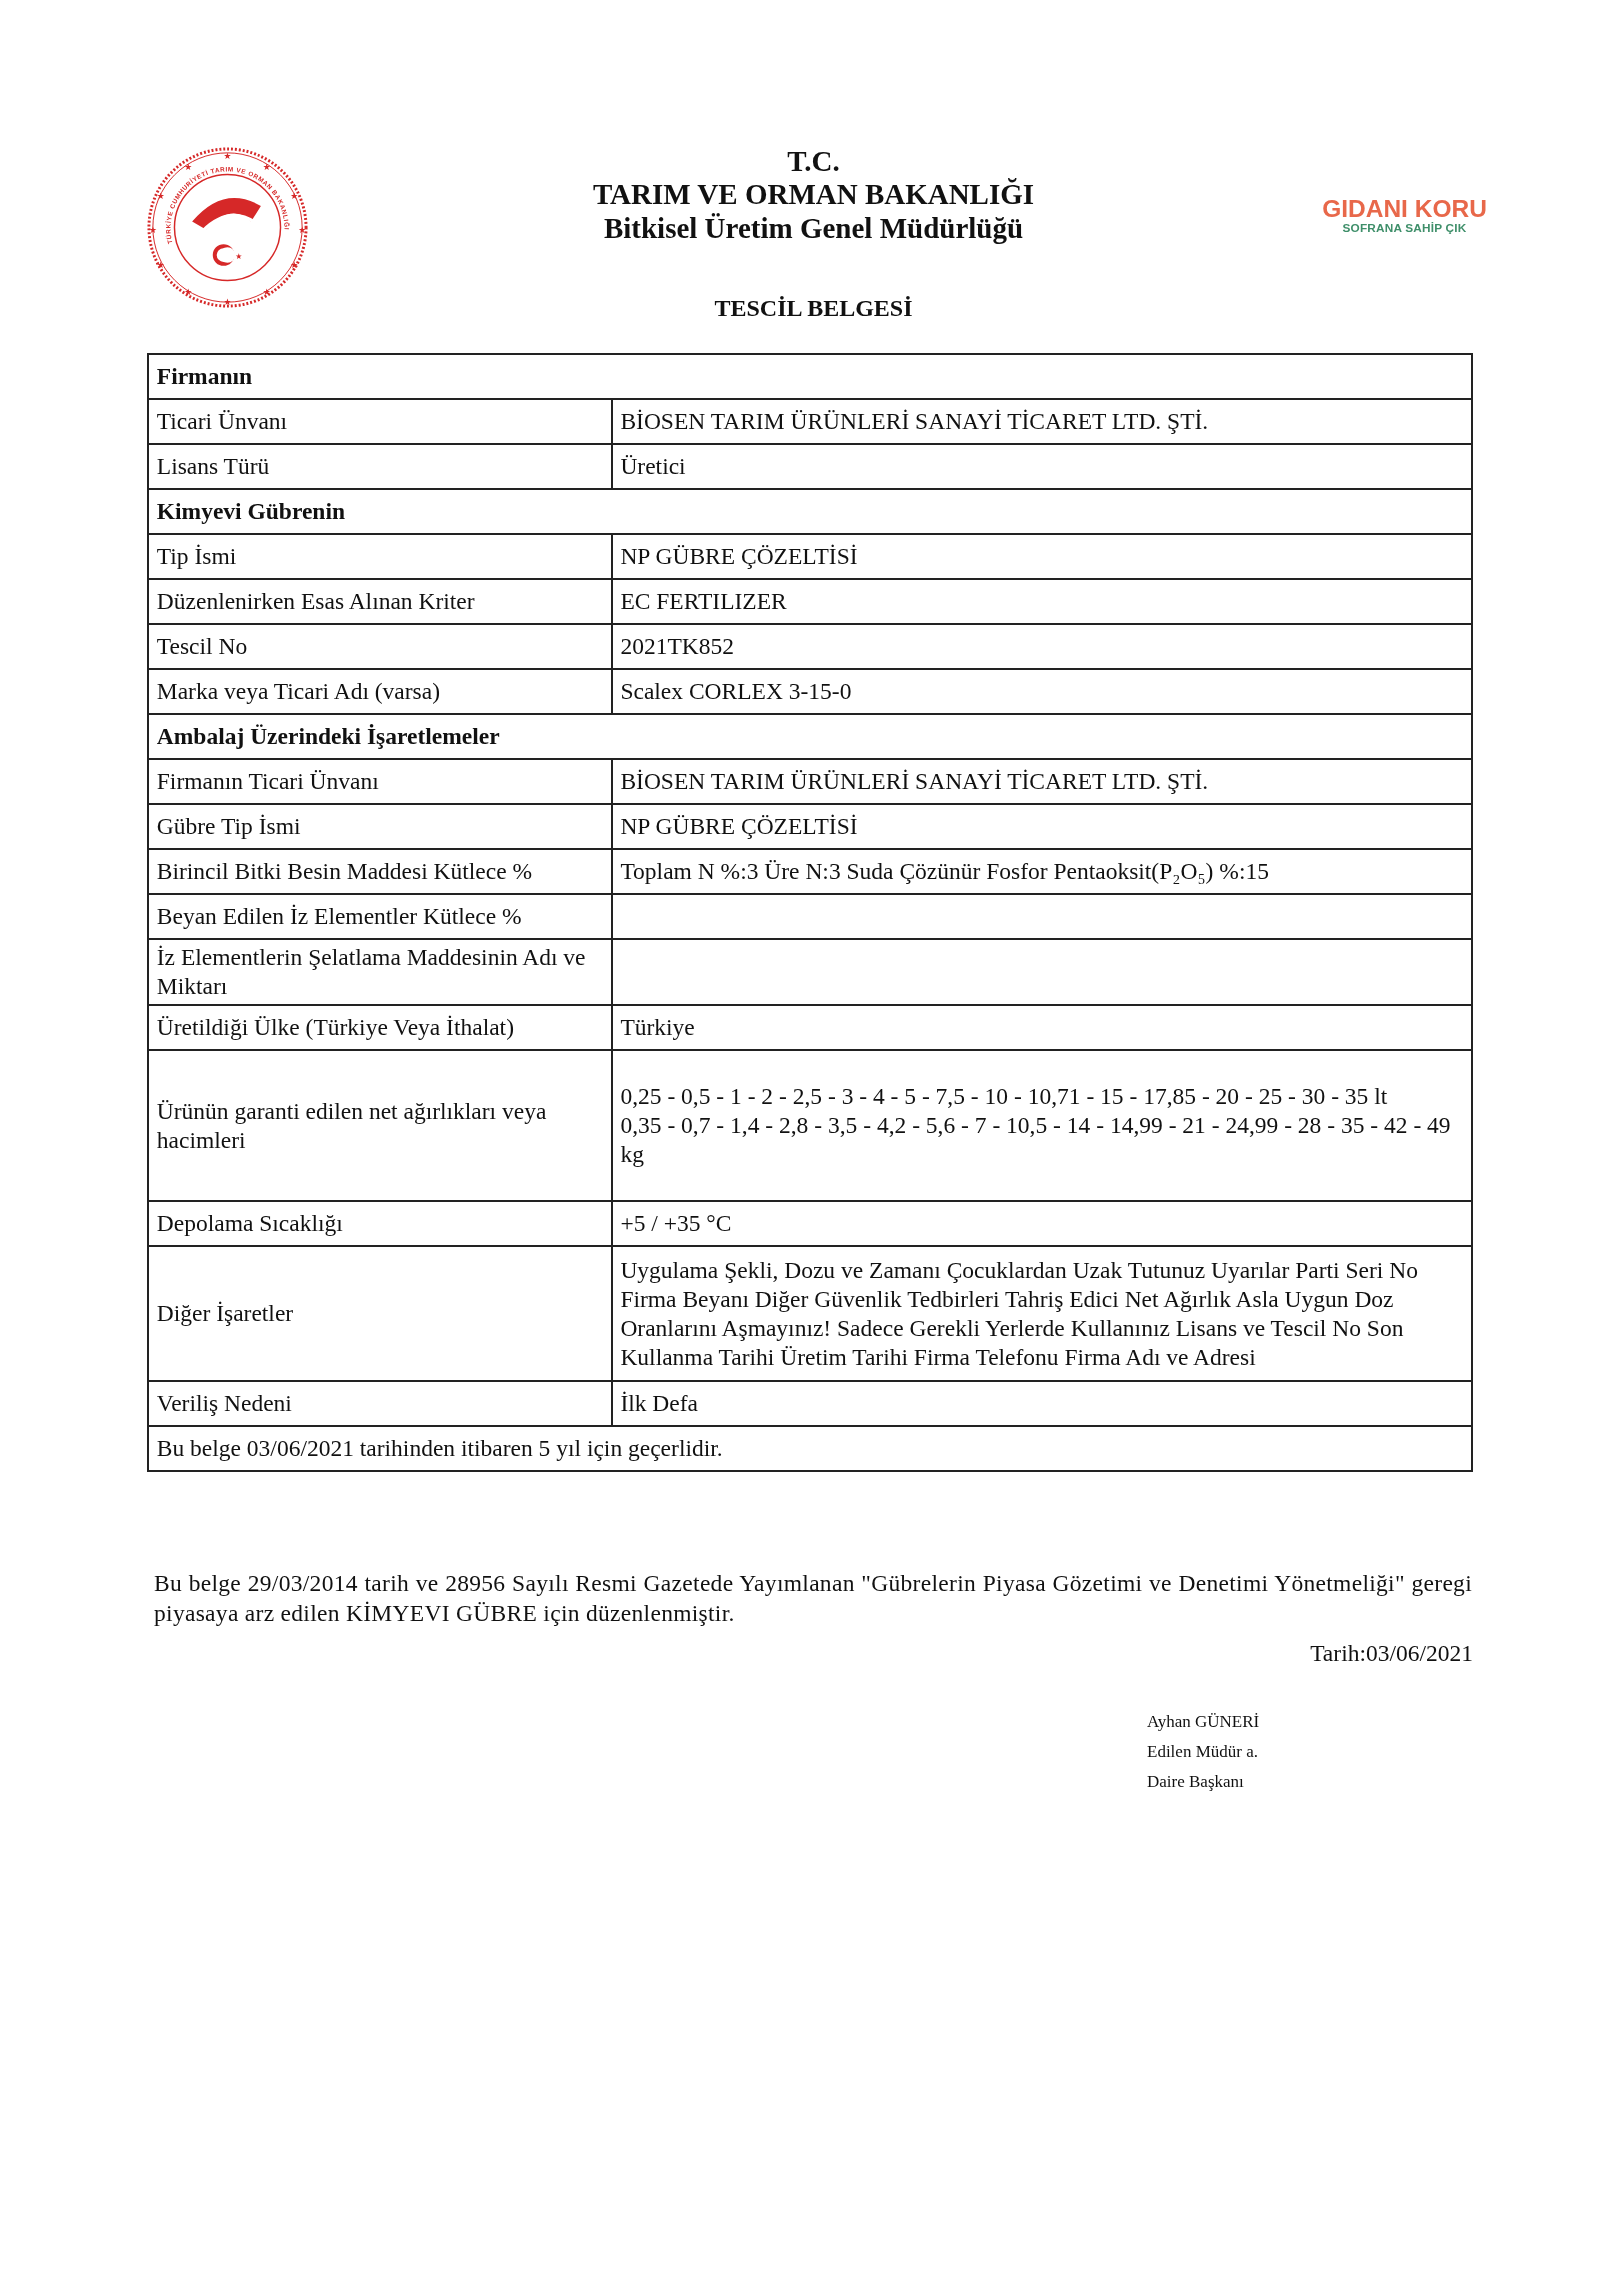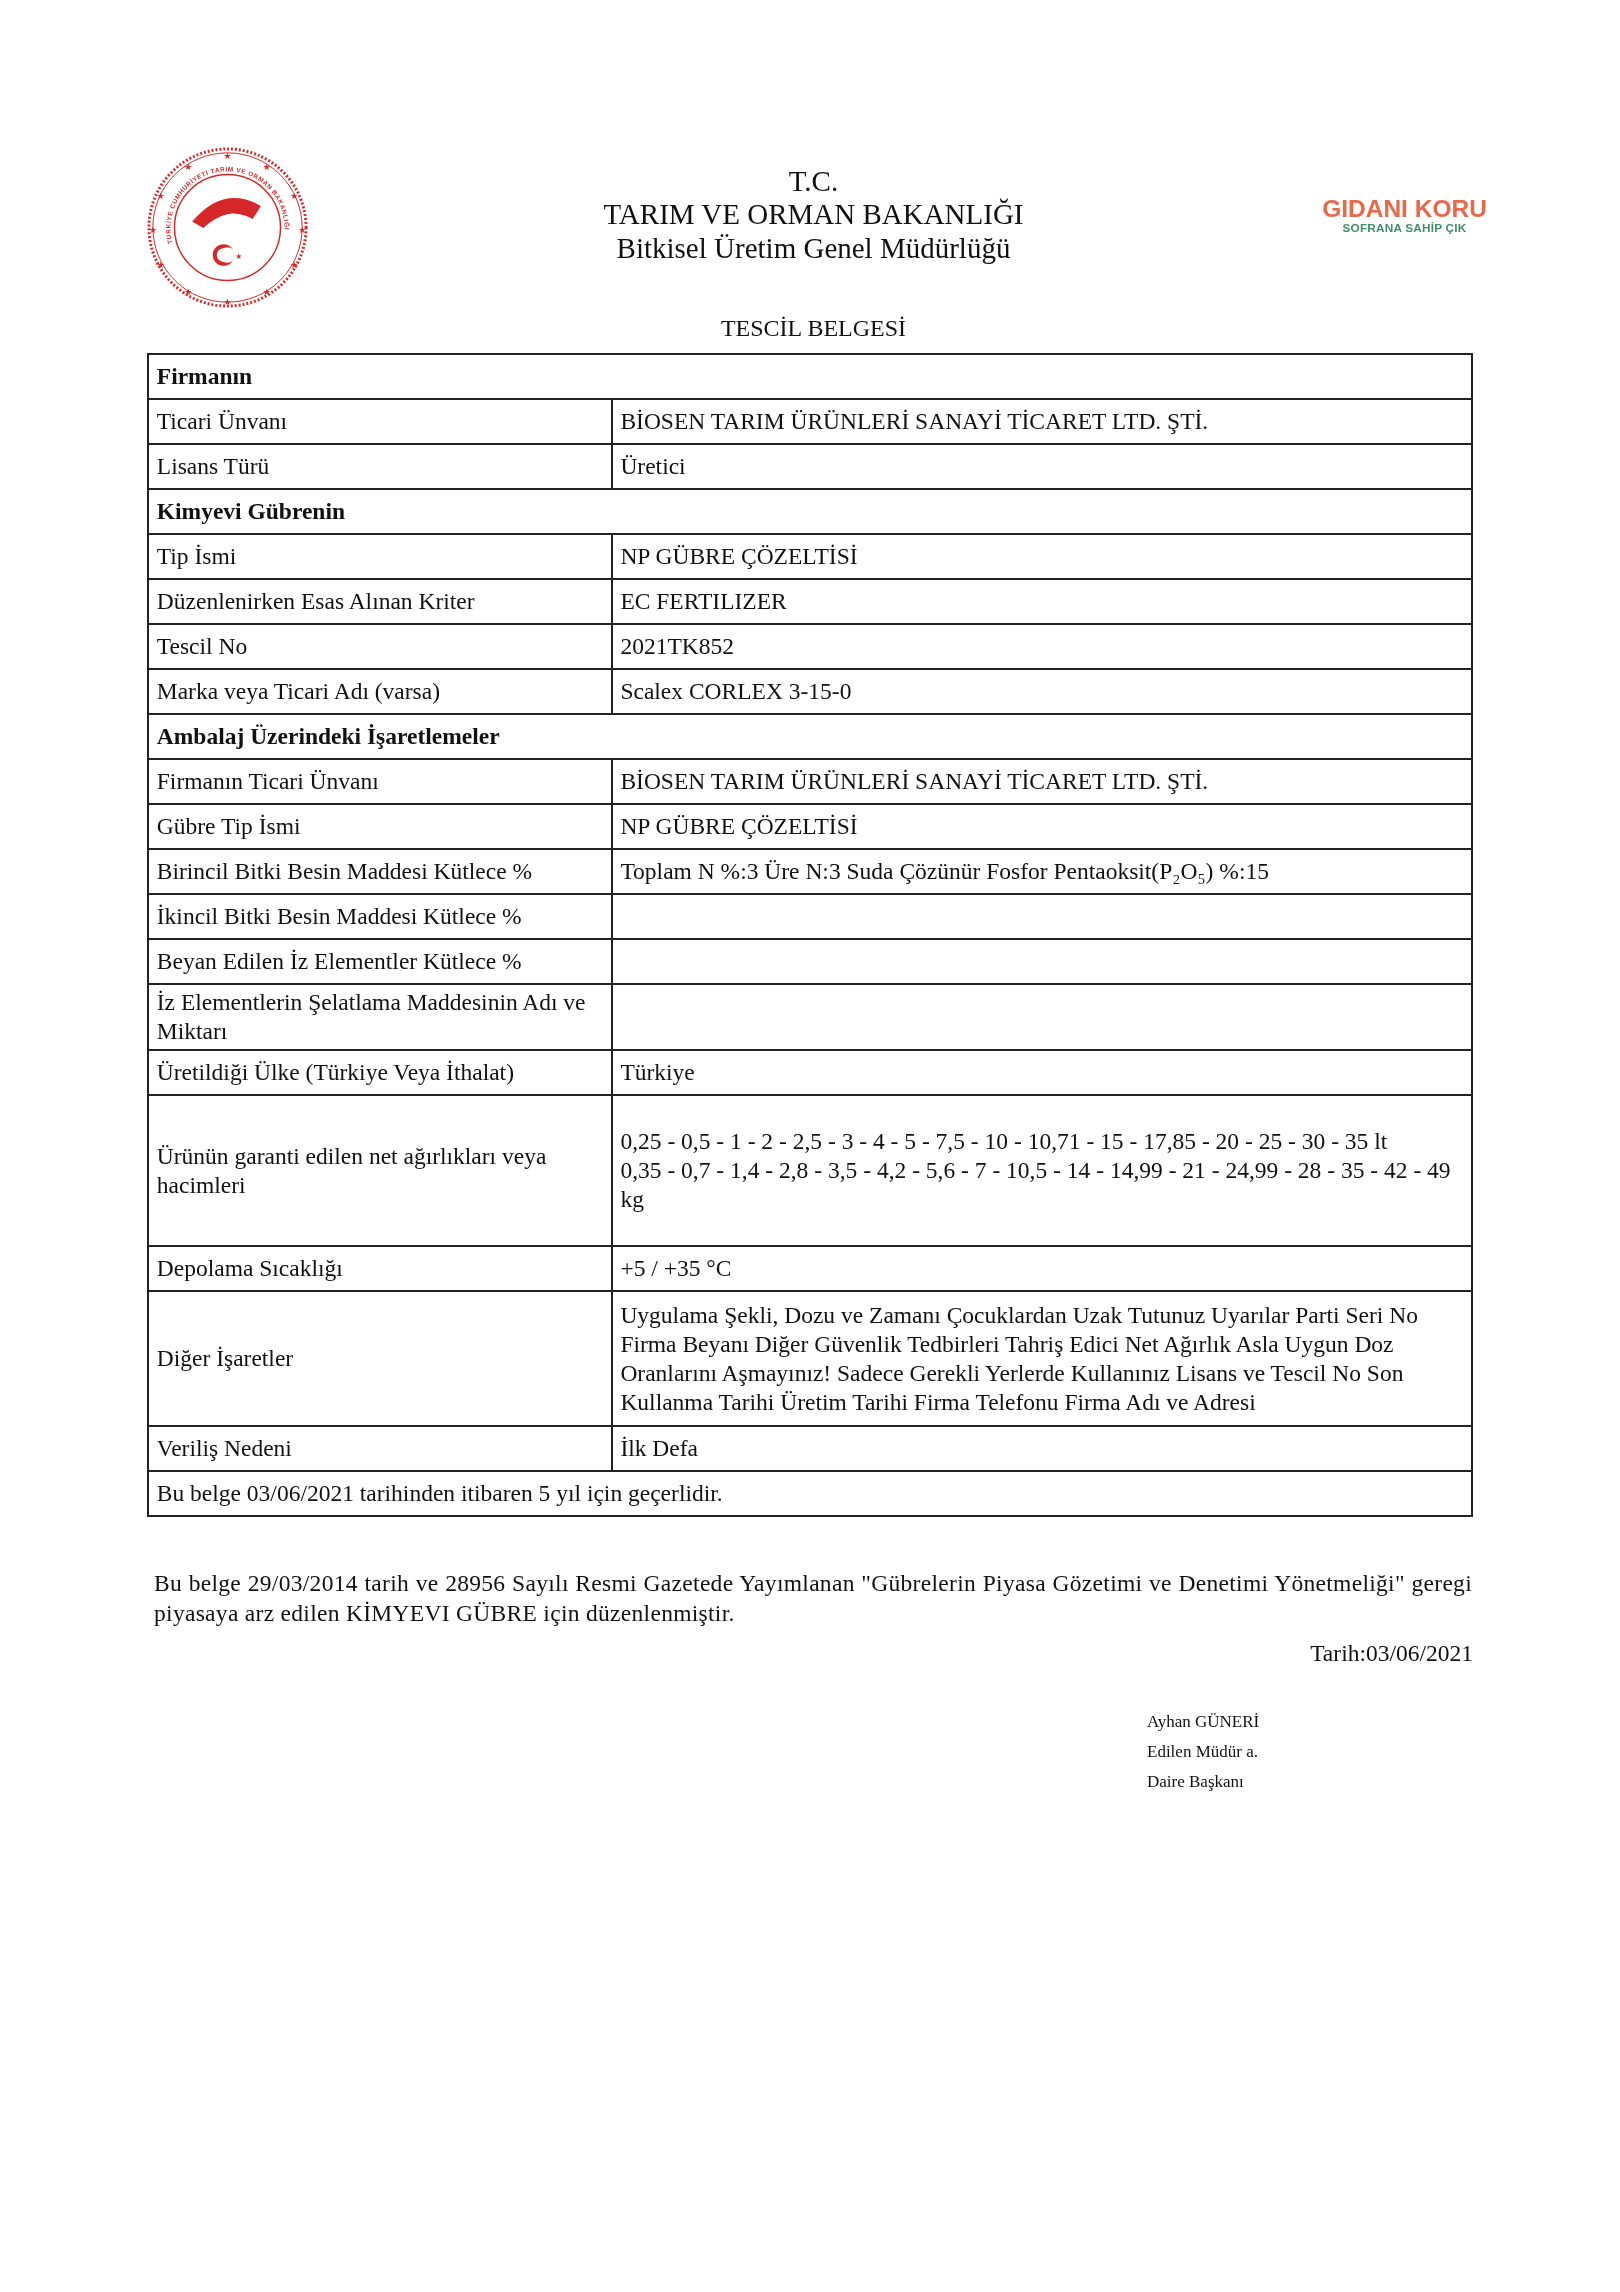--- a/index.html
+++ b/index.html
@@ -4,21 +4,21 @@
 <style>
   html, body { margin: 0; padding: 0; background: #ffffff; }
   body { width: 1620px; height: 2293px; position: relative; overflow: hidden;
          font-family: "Liberation Serif", "DejaVu Serif", serif; color: #111; }
   .seal { position: absolute; left: 145px; top: 145px; width: 165px; height: 165px; }
   .brand { position: absolute; left: 1321px; top: 196px; width: 167px; text-align: center; }
   .brand .b1 { font-family: "Liberation Sans", "DejaVu Sans", sans-serif; font-weight: 900; font-size: 24.5px;
                color: #e8684a; letter-spacing: 0px; line-height: 25.5px; }
   .brand .b2 { font-family: "Liberation Sans", "DejaVu Sans", sans-serif; font-weight: 700; font-size: 11.8px;
                color: #3f8f6a; line-height: 13.7px; letter-spacing: 0.2px; }
-  .heading { position: absolute; left: 490px; width: 647px; text-align: center; font-weight: normal; margin-top: 20px; }
+  .heading { position: absolute; left: 490px; width: 647px; text-align: center; font-weight: bold; }
   .h-tc { top: 145px; font-size: 29px; line-height: 33px; }
   .h-min { top: 178px; font-size: 29px; line-height: 33px; }
   .h-dir { top: 212px; font-size: 29px; line-height: 33px; }
   .h-doc { top: 292px; font-size: 24px; line-height: 33px; }
 
   table.cert { position: absolute; left: 147px; top: 353px; width: 1326px; border-collapse: collapse;
                font-size: 23.5px; padding-left: 36px; }
   table.cert td { border: 2px solid #222; padding: 2px 7.8px; vertical-align: middle; line-height: 29px; }
   table.cert td.lbl { width: 446px; }
   table.cert tr { height: 45px; }
@@ -119,24 +119,20 @@
       </tr>
     <tr>
         <td class="lbl">Gübre Tip İsmi</td>
         <td>NP GÜBRE ÇÖZELTİSİ</td>
       </tr>
     <tr>
         <td class="lbl">Birincil Bitki Besin Maddesi Kütlece %</td>
         <td>Toplam N %:3 Üre N:3 Suda Çözünür Fosfor Pentaoksit(P₂O₅) %:15</td>
       </tr>
     <tr>
-        <td class="lbl">İkincil Bitki Besin Maddesi Kütlece %</td>
-        <td></td>
-      </tr>
-    <tr>
         <td class="lbl">Beyan Edilen İz Elementler Kütlece %</td>
         <td></td>
       </tr>
     <tr style="height:66px">
         <td class="lbl">İz Elementlerin Şelatlama Maddesinin Adı ve Miktarı</td>
         <td></td>
       </tr>
     <tr>
         <td class="lbl">Üretildiği Ülke (Türkiye Veya İthalat)</td>
         <td>Türkiye</td>

